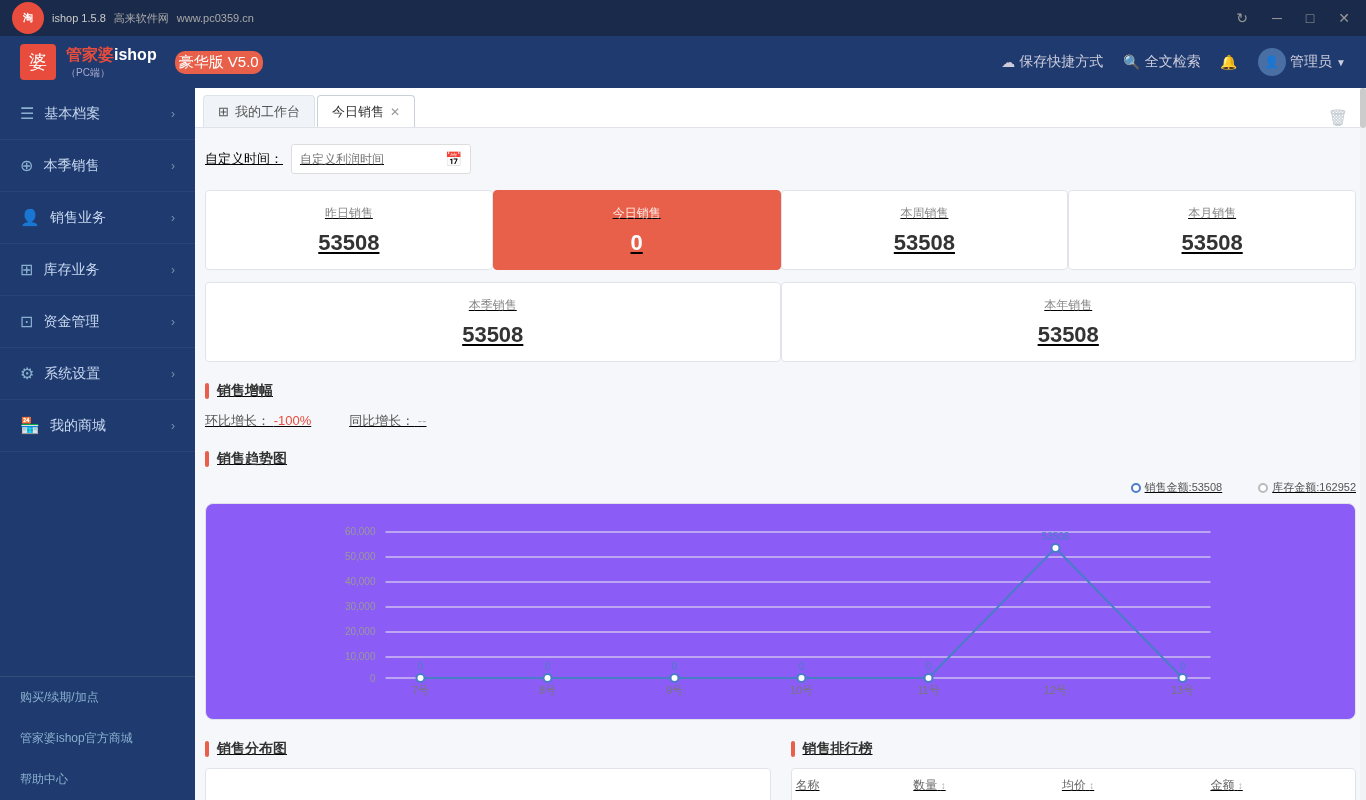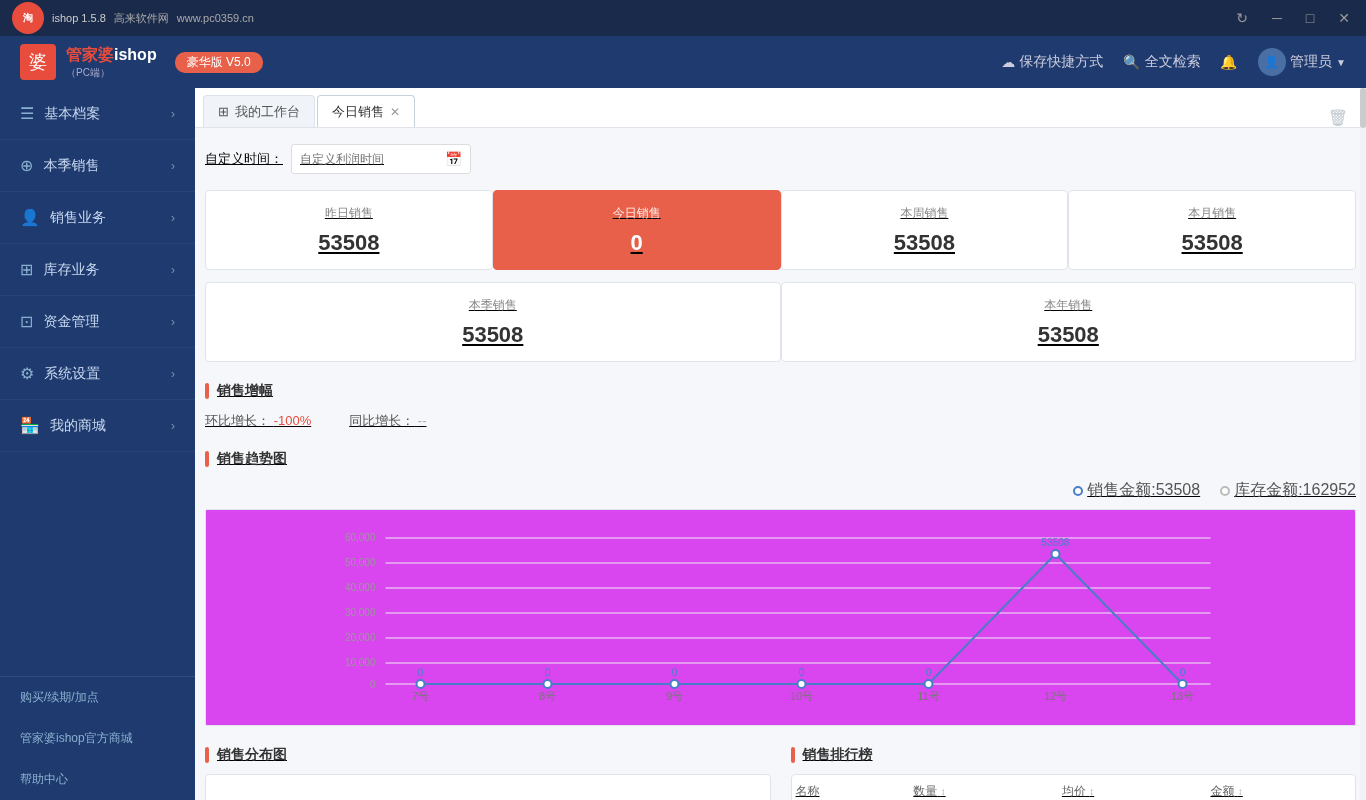--- a/index.html
+++ b/index.html
@@ -142,25 +142,25 @@
     .section-bar { width: 4px; height: 16px; background: #e8604a; border-radius: 2px; }
     .section-title { font-size: 14px; font-weight: bold; color: #333; }
 
     
     .growth-row { display: flex; align-items: center; gap: 38px; margin-bottom: 20px; font-size: 13px; color: #555; }
     .growth-negative { color: #e74c3c; }
     .growth-dash { color: #aaa; }
 
     
     .chart-section { margin-bottom: 20px; }
-    .chart-legend { display: flex; justify-content: flex-end; align-items: center; gap: 20px; margin-bottom: 8px; font-size: 16px; }
+    .chart-legend { display: flex; justify-content: flex-end; align-items: center; gap: 36px; margin-bottom: 8px; font-size: 11px; }
     .legend-item { display: flex; align-items: center; gap: 4px; color: #555; }
     .legend-dot-blue { width: 10px; height: 10px; border-radius: 50%; border: 2px solid #4a7dc8; background: white; }
     .legend-dot-gray { width: 10px; height: 10px; border-radius: 50%; border: 2px solid #bbb; background: white; }
-    .chart-container { background: #d946ef; border: 1px solid #e0e4ea; border-radius: 2px; padding: 16px; }
+    .chart-container { background: #8b5cf6; border: 1px solid #e0e4ea; border-radius: 8px; padding: 16px; }
 
     
     .bottom-grid { display: grid; grid-template-columns: 1fr 1fr; gap: 20px; }
     .bottom-section-title { display: flex; align-items: center; gap: 8px; margin-bottom: 10px; font-size: 14px; font-weight: bold; color: #333; }
 
     
     .rank-table { width: 100%; border-collapse: collapse; font-size: 12px; }
     .rank-table th { border-bottom: 1px solid #e0e4ea; padding: 8px 4px; color: #666; font-weight: normal; text-align: left; }
     .rank-table th .sort-icon { color: #aaa; font-size: 10px; }
 
@@ -196,21 +196,21 @@
   <div class="header-brand">
     <div class="brand-icon">
       <span>婆</span>
     </div>
     <div class="brand-text">
       <div class="brand-name">
         <span style="color:#e74c3c;">管家婆</span><span>ishop</span>
       </div>
       <div class="brand-sub">（PC端）</div>
     </div>
-    <div style="margin-left:8px; background:#e8604a; color:white; padding:2px 12px; border-radius:10px; font-size:12px;">豪华版 V5.0</div>
+    <div style="margin-left:8px; background:#e8604a; color:white; padding:2px 4px; border-radius:10px; font-size:15px;">豪华版 V5.0</div>
   </div>
   <div class="header-actions">
     <div class="header-action">
       <span>☁</span>
       <span>保存快捷方式</span>
     </div>
     <div class="header-action">
       <span>🔍</span>
       <span>全文检索</span>
     </div>

